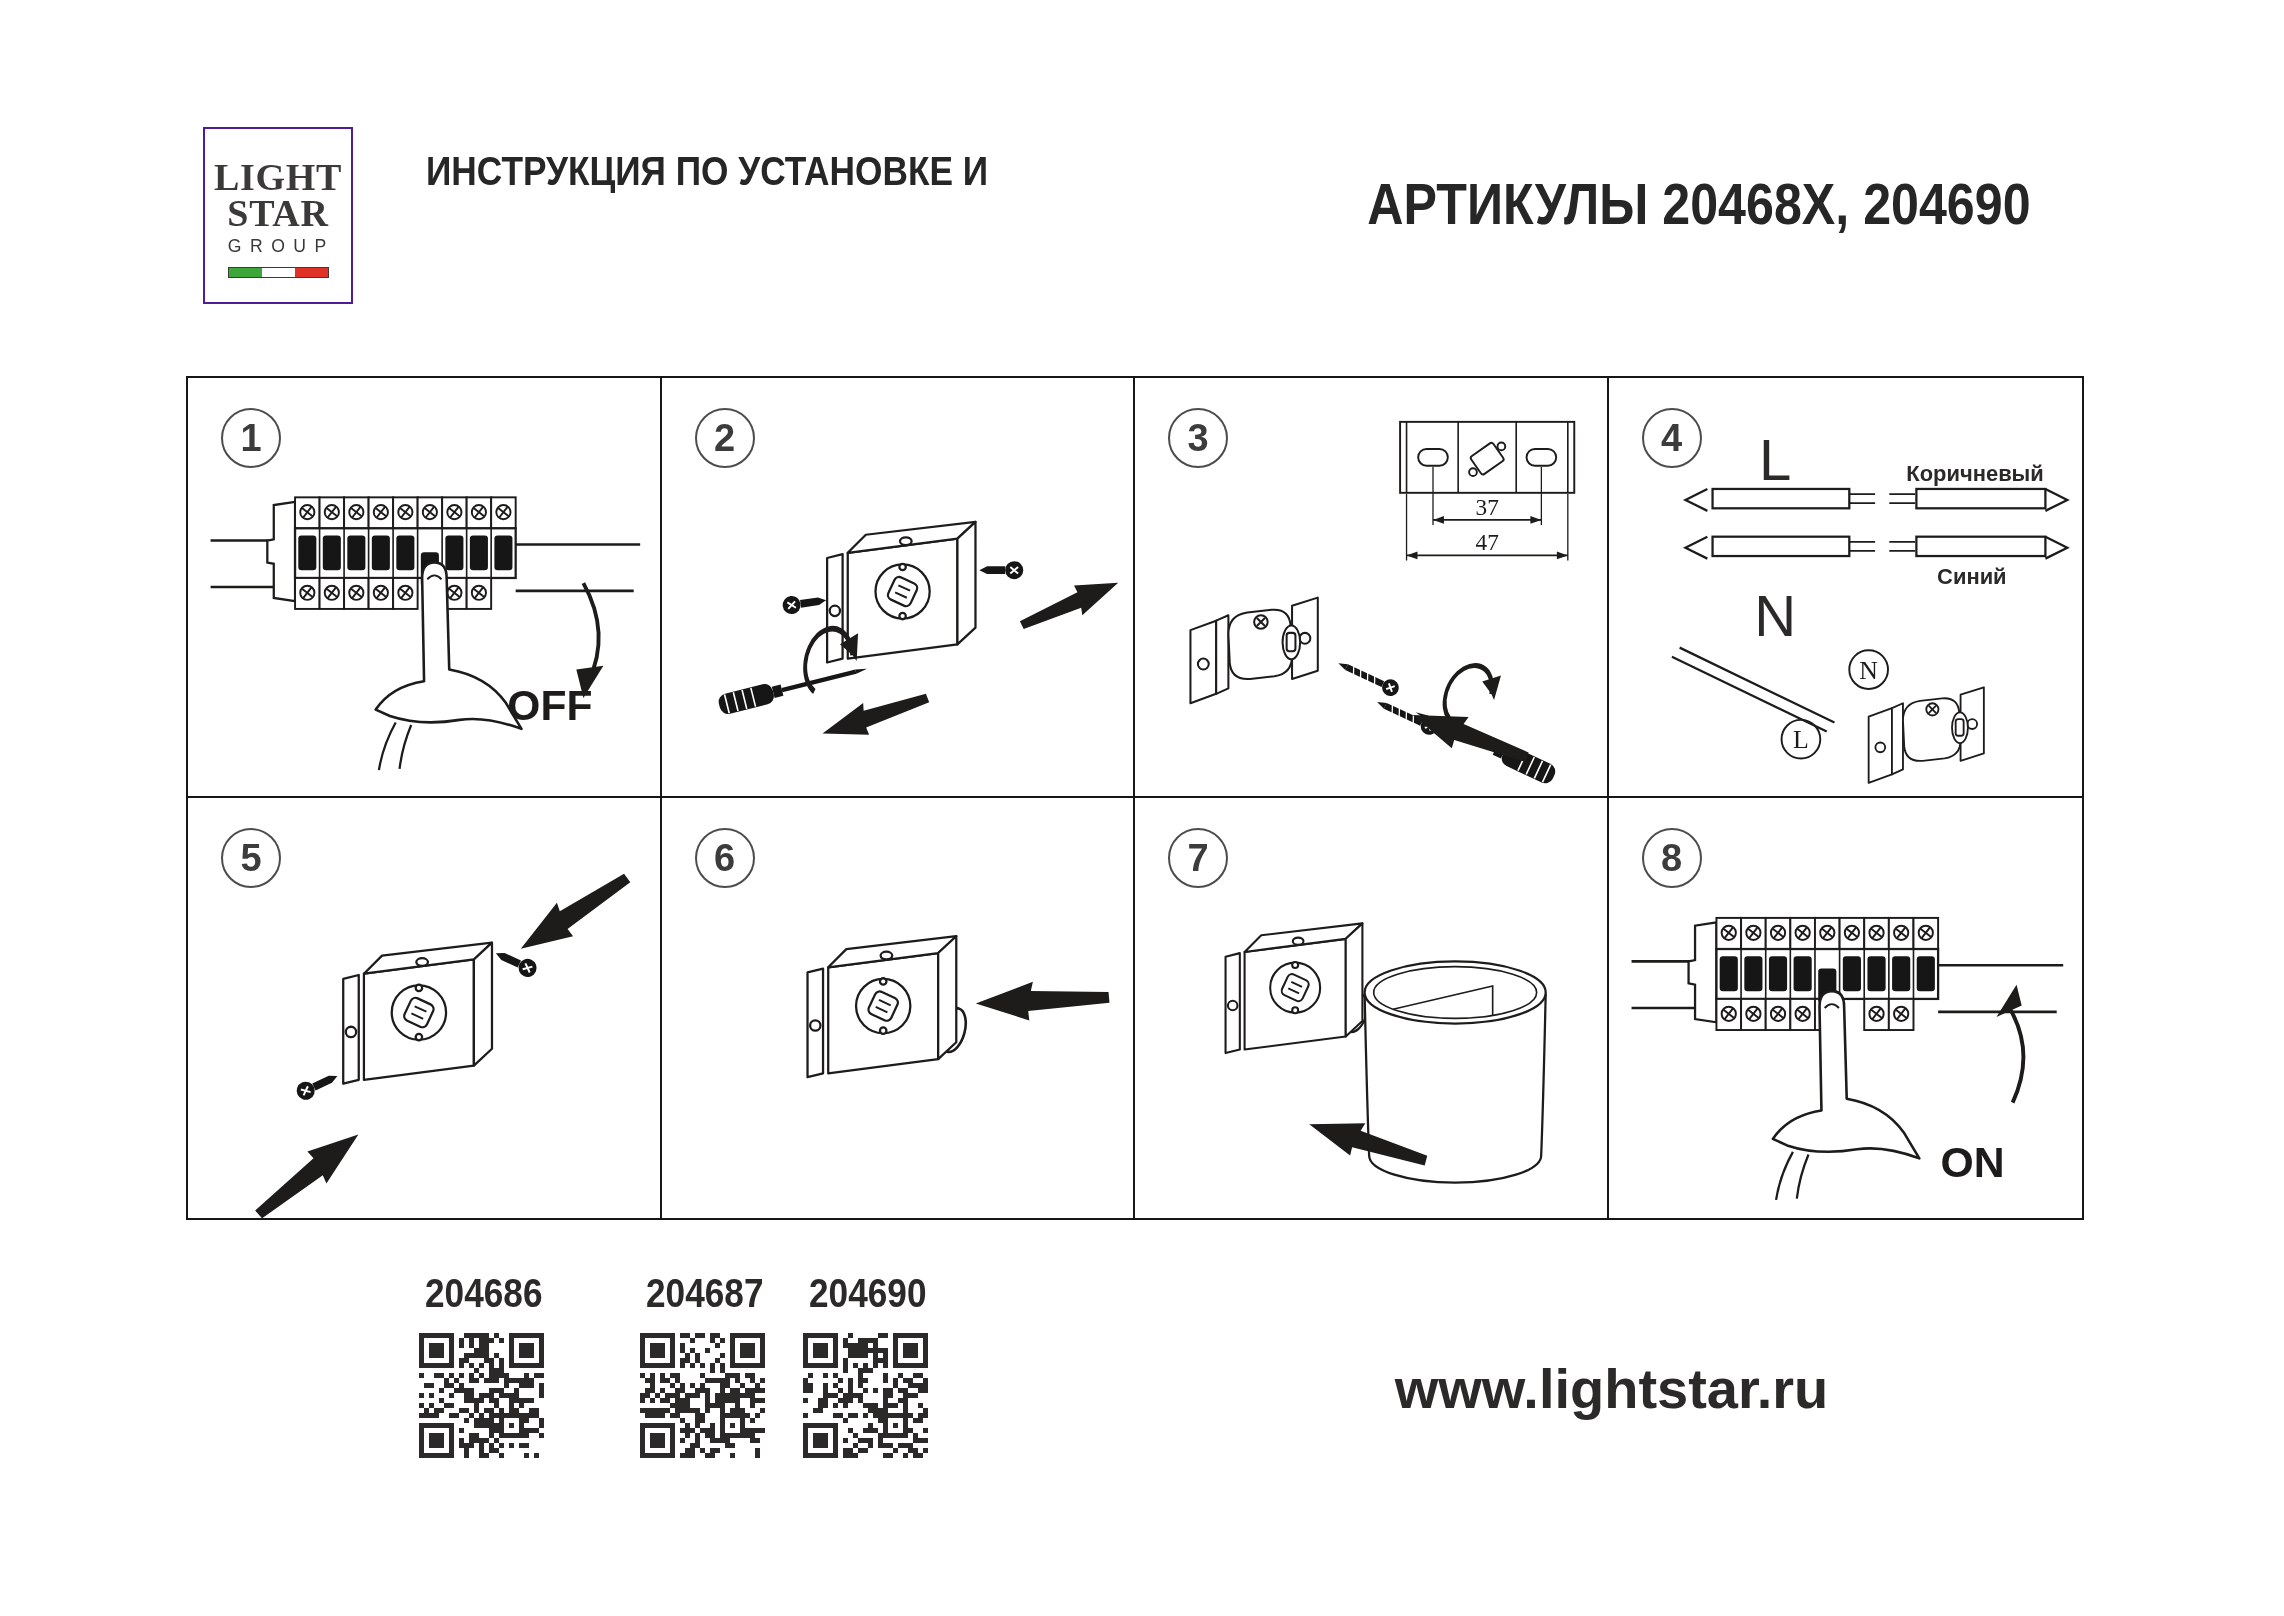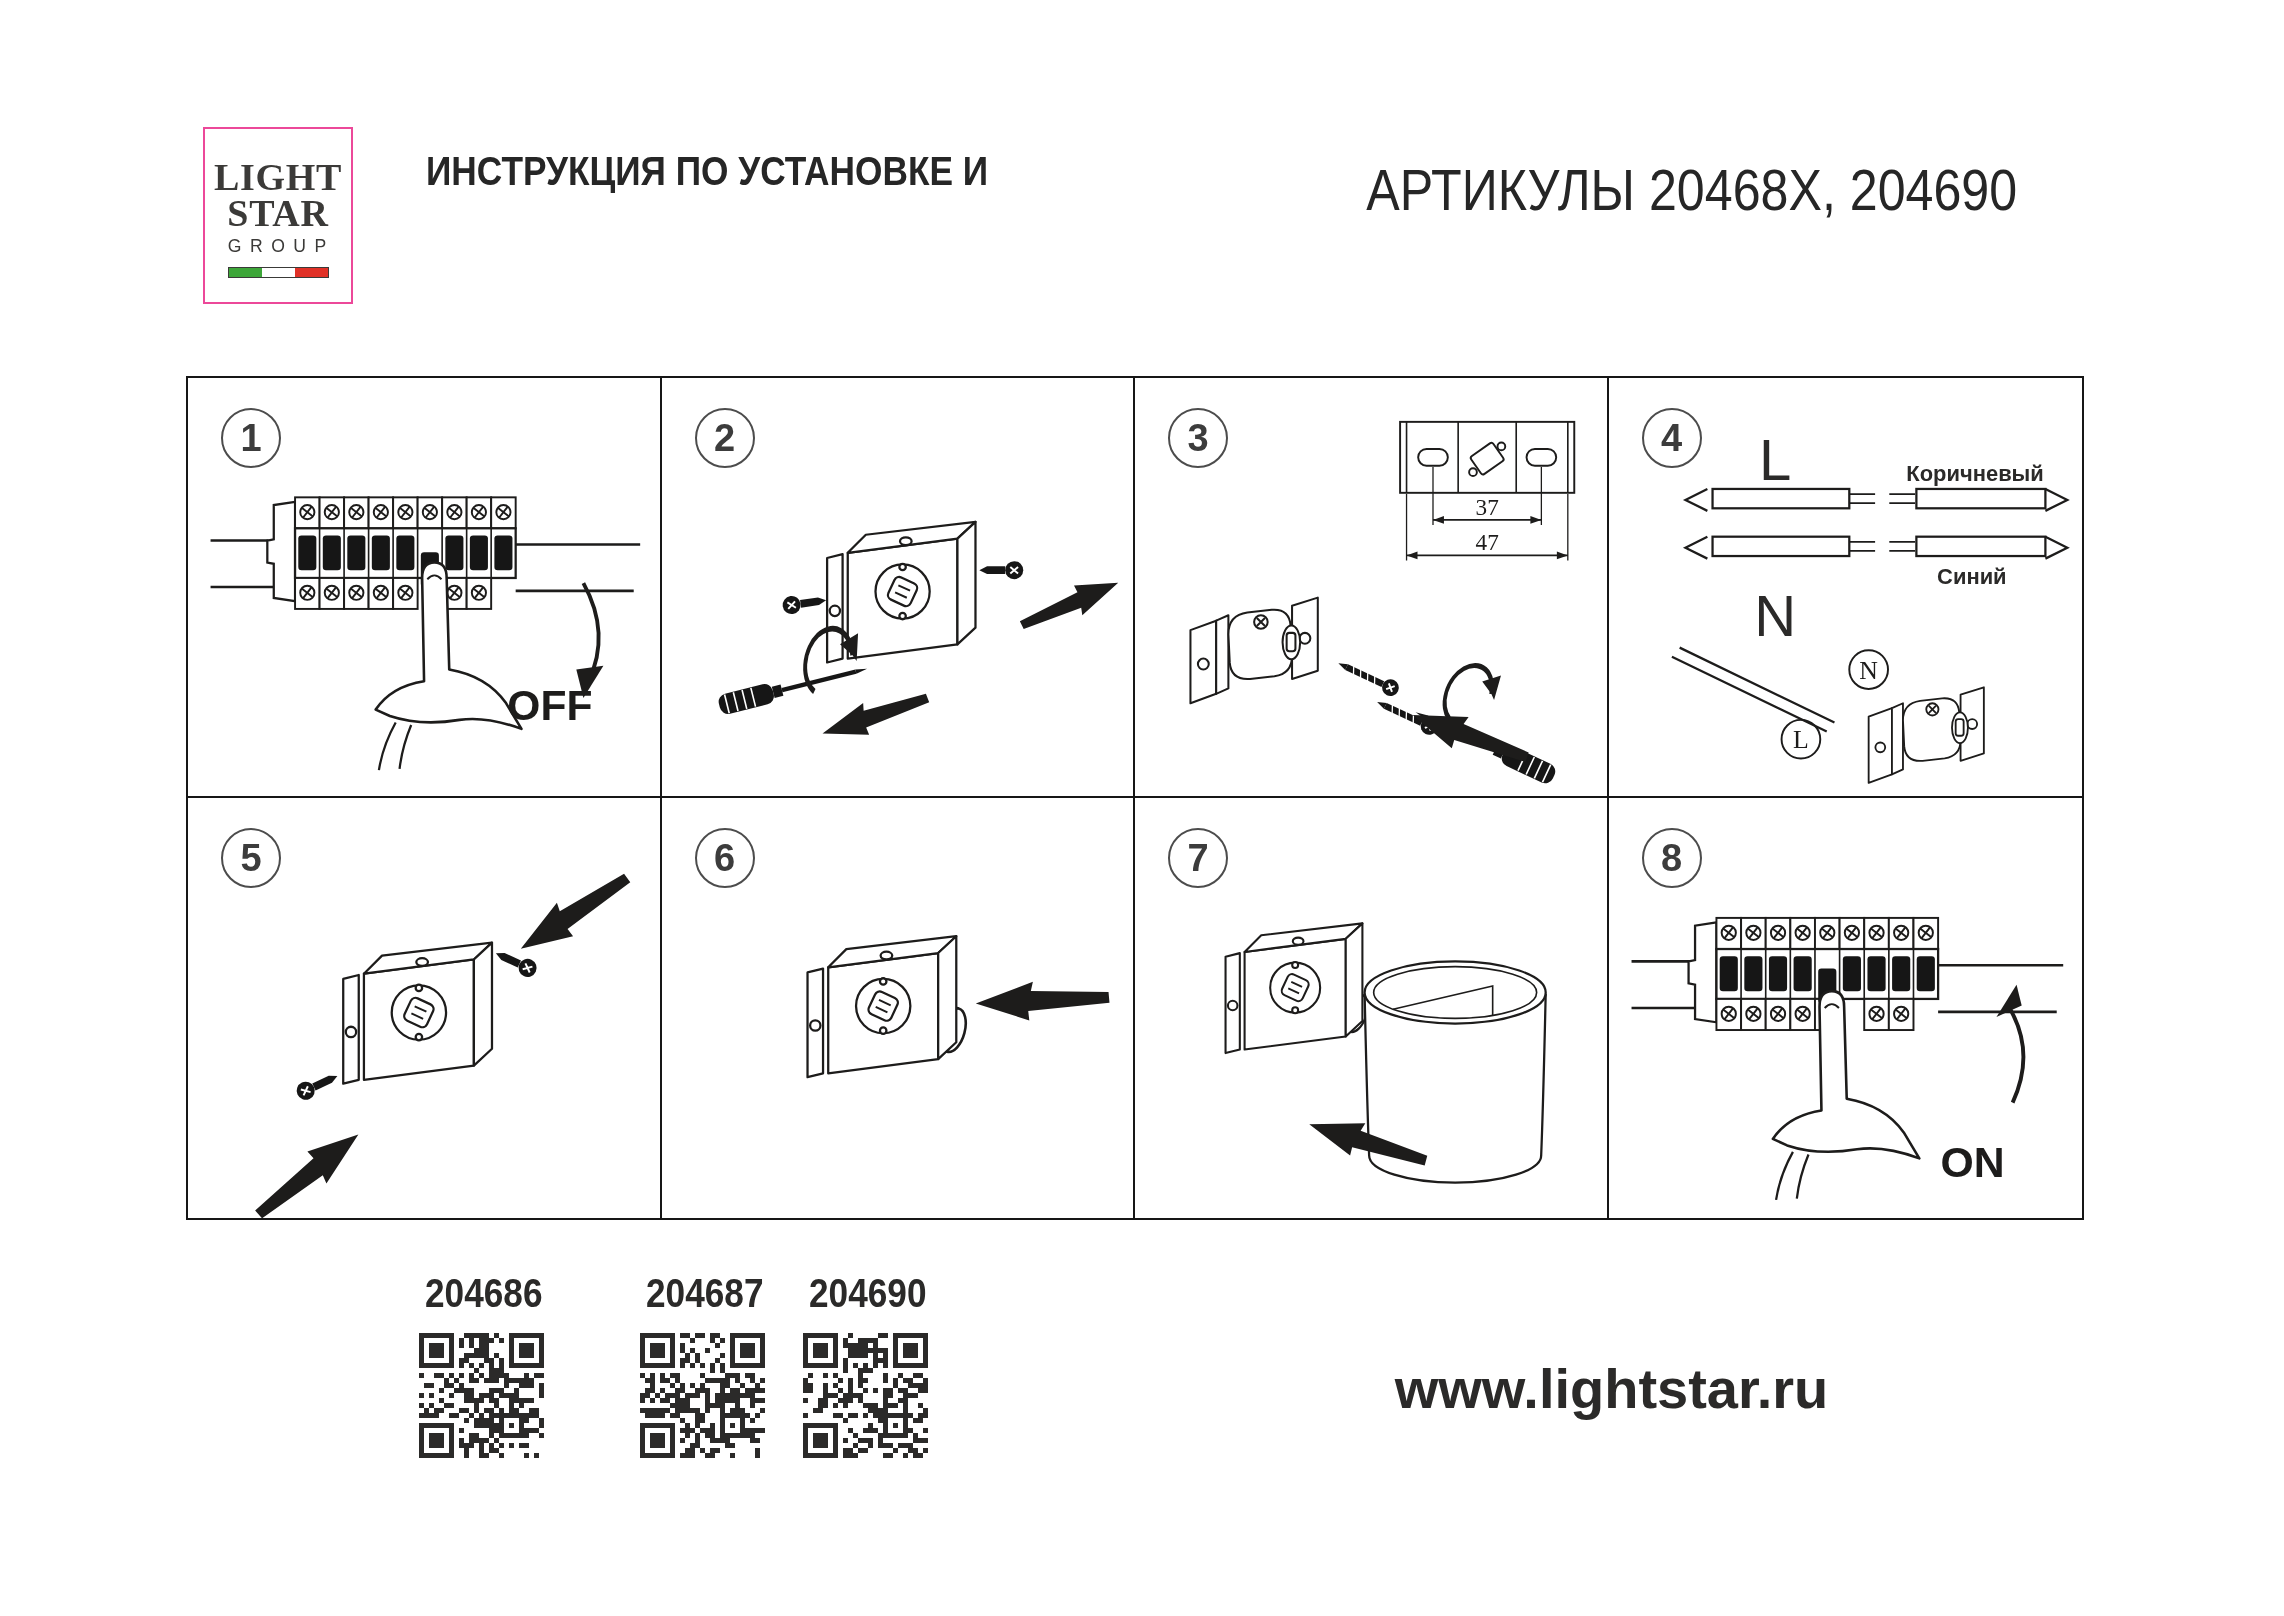--- a/index.html
+++ b/index.html
@@ -1,31 +1,31 @@
 <!DOCTYPE html>
 <html style="font-size:10.4px"><head>
 <meta charset="utf-8">
 <style>
   html,body{margin:0;padding:0;background:#ffffff;}
   body{width:2284px;height:1616px;position:relative;font-family:"Liberation Sans",sans-serif;color:#242424;overflow:hidden;}
   .abs{position:absolute;}
   
-  .logo-box{left:203px;top:127px;width:150px;height:177px;border:2px solid #ec4899;box-sizing:border-box;text-align:center;}
+  .logo-box{left:203px;top:127px;width:150px;height:177px;border:2px solid #4c1d95;box-sizing:border-box;text-align:center;}
   .logo-word{font-family:"Liberation Serif",serif;font-weight:bold;color:#3b3a38;font-size:38px;line-height:36px;letter-spacing:0.7px;}
   .logo-word.first{margin-top:30px;}
   .logo-group{font-size:17.6px;letter-spacing:8.5px;color:#3b3a38;margin-top:5px;margin-left:6.5px;font-weight:400;}
   .flag{width:99px;height:9px;margin:10.4px auto 0 auto;border:1.3px solid #3a3a38;display:flex;box-sizing:content-box;}
   .flag-seg{flex:1 1 0;height:100%;}
   .title-block{left:426px;top:138px;width:912px;}
   .title-line{font-size:41px;font-weight:bold;line-height:66px;white-space:nowrap;color:#262626;}
   .cond{display:inline-block;transform:scaleX(0.86);transform-origin:0 50%;white-space:nowrap;}
   .condc{display:inline-block;transform:scaleX(0.88);transform-origin:50% 50%;white-space:nowrap;}
   .right-head{left:1322px;top:153px;width:579px;text-align:center;}
   .series{font-size:42px;font-weight:bold;color:#262626;}
-  .articles{font-size:57px;font-weight:normal;color:#262626;margin-top:4px;}
+  .articles{font-size:57px;font-weight:bold;color:#262626;margin-top:18px;}
   
   .grid{left:186px;top:376px;width:1898px;height:844px;display:grid;grid-template-columns:repeat(4,1fr);grid-template-rows:1fr 1fr;border:2.6px solid #161616;box-sizing:border-box;background:#fff;}
   .cell{position:relative;border-right:2px solid #161616;border-bottom:2px solid #161616;overflow:hidden;}
   .cell:nth-child(4n){border-right:none;}
   .cell:nth-child(n+5){border-bottom:none;}
   .badge{position:absolute;left:33px;top:30px;width:60px;height:60px;border:2.3px solid #4c4c4c;border-radius:50%;display:flex;align-items:center;justify-content:center;font-size:38px;font-weight:600;color:#3c3c3c;box-sizing:border-box;background:#fff;z-index:2;}
   .cell svg.illus{position:absolute;left:0;top:0;width:100%;height:100%;}
   
   .qr-item{top:1271px;width:128px;text-align:center;}
   .qr-label{font-size:40px;font-weight:bold;color:#2b2a29;margin-bottom:17px;text-decoration:underline;}

